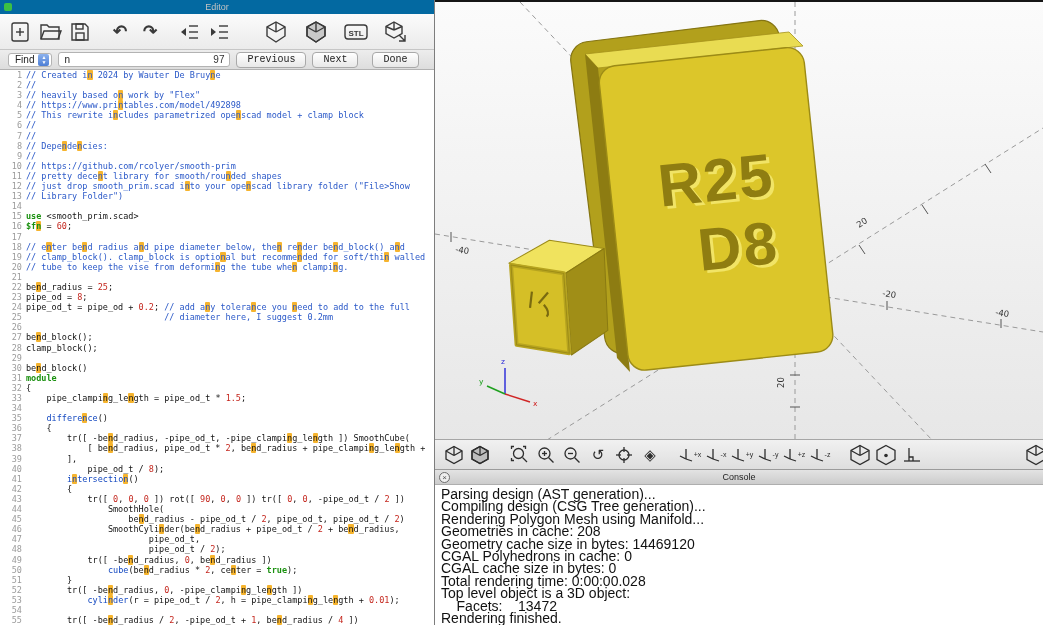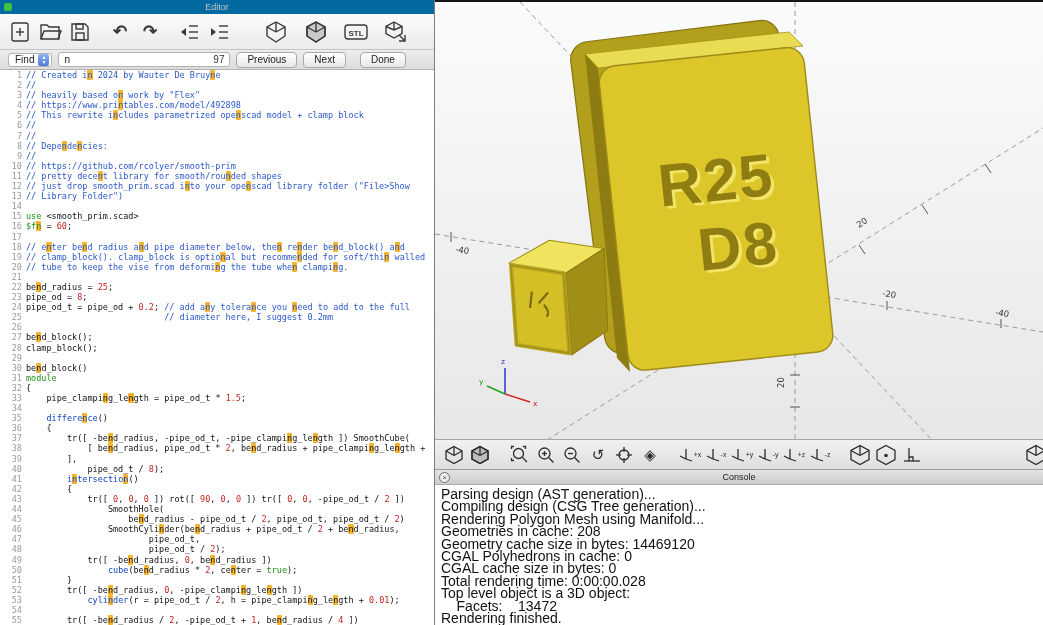--- a/index.html
+++ b/index.html
@@ -35,30 +35,30 @@
   .find-select{background:#fff;border:1px solid #b3b3b3;border-radius:3px;height:14px;
                display:flex;align-items:center;gap:4px;padding:0 2px 0 6px;cursor:default}
   .find-arrows{width:11px;height:12px;border-radius:2px;background:linear-gradient(#8cb2ee,#4d7ed5);
                color:#fff;font-size:5px;line-height:5px;display:flex;flex-direction:column;
                align-items:center;justify-content:center}
   .find-field{background:#fff;border:1px solid #b3b3b3;border-radius:3px;height:15px;width:172px;
               display:flex;align-items:center;padding:0 5px}
   .find-field .count{margin-left:auto;color:#333}
   .fbtn{background:linear-gradient(#ffffff,#e8e8e8);border:1px solid #a9a9a9;border-radius:4px;
         height:16px;font-size:10px;padding:0 10px;color:#222;cursor:default;
-        font-family:Liberation Sans, sans-serif}
+        font-family:Liberation Mono, monospace}
   .fbtn.done{margin-left:8px}
 
   .code{flex:1;display:flex;background:#fff;overflow:hidden;
         font-family:"DejaVu Sans Mono",monospace;font-size:8.5px;line-height:10.1px}
   .gutter{width:26px;flex:0 0 26px;text-align:right;padding-right:4px;color:#9b9b9b}
   .gutter div{height:10.1px}
   .lines{flex:1;overflow:hidden;color:#131313}
   .cl{height:10.1px;white-space:pre}
-  .kw{color:var(--c-keyword);font-weight:normal}
+  .kw{color:var(--c-keyword);font-weight:bold}
   .bi{color:var(--c-builtin)}
   .num{color:var(--c-number)}
   .cmt{color:var(--c-comment)}
   .match{background:var(--c-match);border-radius:1px}
 
   
   .right-pane{flex:1;min-width:0;display:flex;flex-direction:column;border-top:2px solid #161616}
   .viewport{flex:0 0 438px;height:438px;position:relative;overflow:hidden;border-bottom:1px solid #a6a6a6}
   .viewport svg{display:block}
   .tick-label{font-size:8.5px;fill:#333;font-family:"DejaVu Sans",sans-serif}

